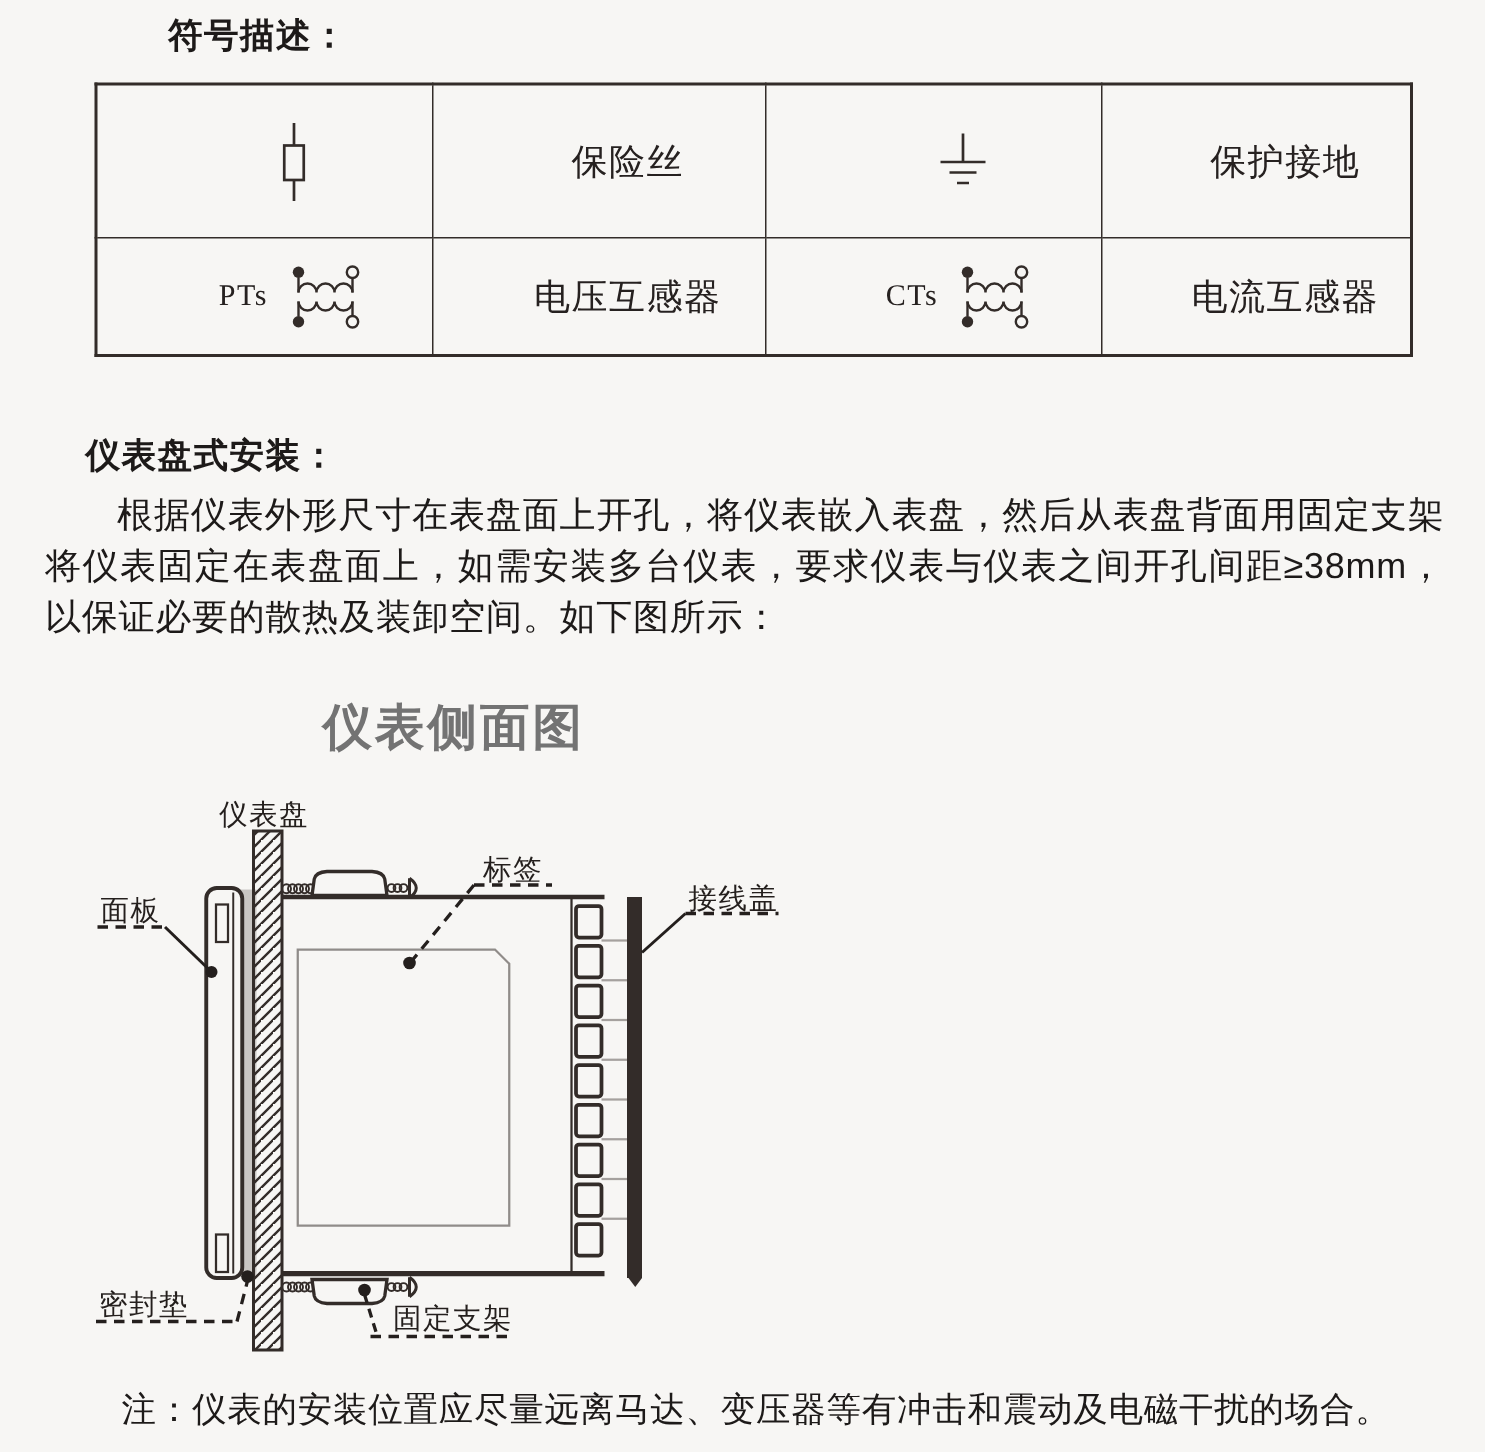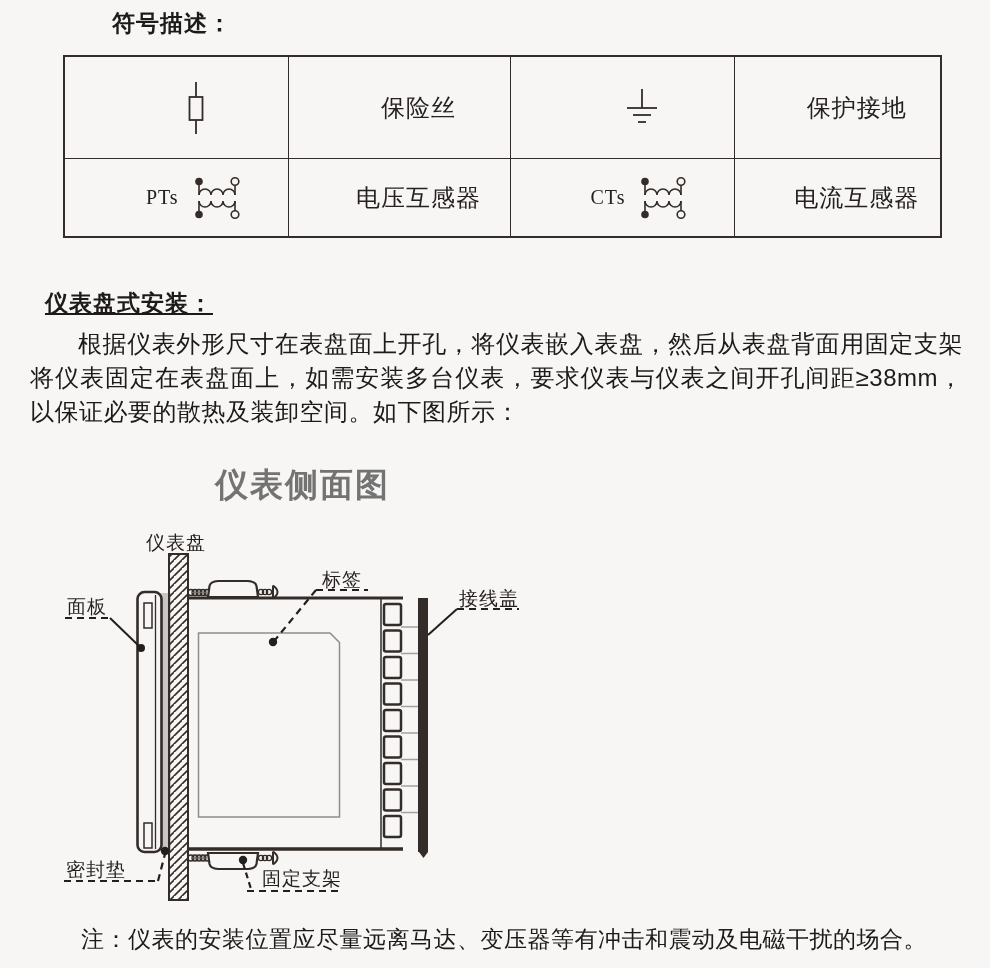--- a/index.html
+++ b/index.html
@@ -119,21 +119,21 @@
             <circle cx="47" cy="42.5" r="3.8" fill="#f7f6f4" stroke="#332c29" stroke-width="1.6"></circle>
           </svg>
         </div>
       </td>
       <td>电流互感器</td>
     </tr>
   </tbody>
     </table>
 </div>
 
-<div class="abs sec-title" style="left:45px;top:288px;text-decoration:underline;">仪表盘式安装：</div>
+<div class="abs sec-title" style="left:57px;top:288px;">仪表盘式安装：</div>
 
 <div class="abs para" style="left:30px;top:327px;width:933px;">根据仪表外形尺寸在表盘面上开孔，将仪表嵌入表盘，然后从表盘背面用固定支架将仪表固定在表盘面上，如需安装多台仪表，要求仪表与仪表之间开孔间距≥38mm，以保证必要的散热及装卸空间。如下图所示：</div>
 
 <div class="abs diagram-title" style="left:215px;top:463px;">仪表侧面图</div>
 
 <svg class="abs" style="left:30px;top:520px;" width="516" height="396" viewBox="0 0 516 396">
   <defs>
     <pattern id="hatch" width="8" height="8" patternUnits="userSpaceOnUse">
       <path d="M-2,10 L10,-2 M-2,18 L18,-2" stroke="#332c29" stroke-width="1.6"></path>
     </pattern>

